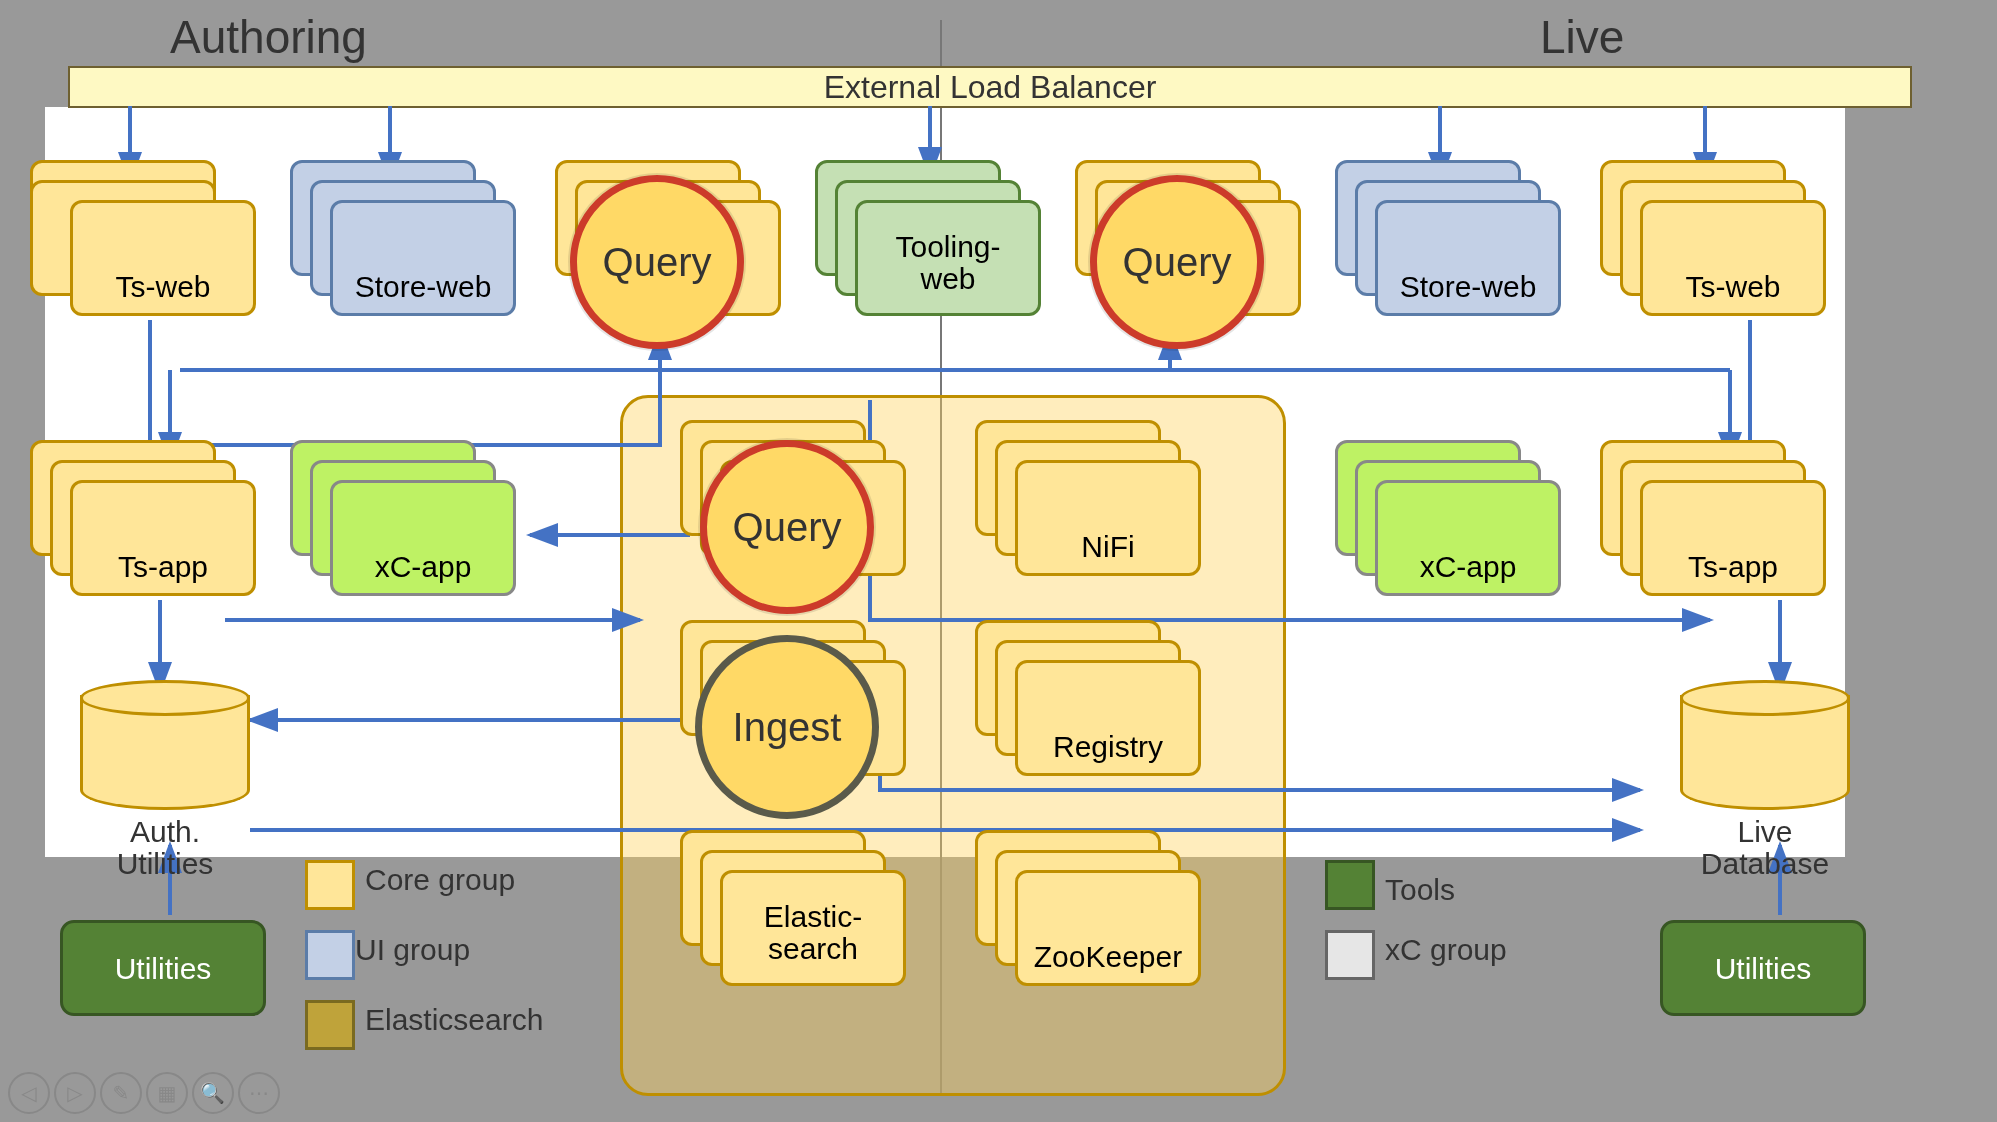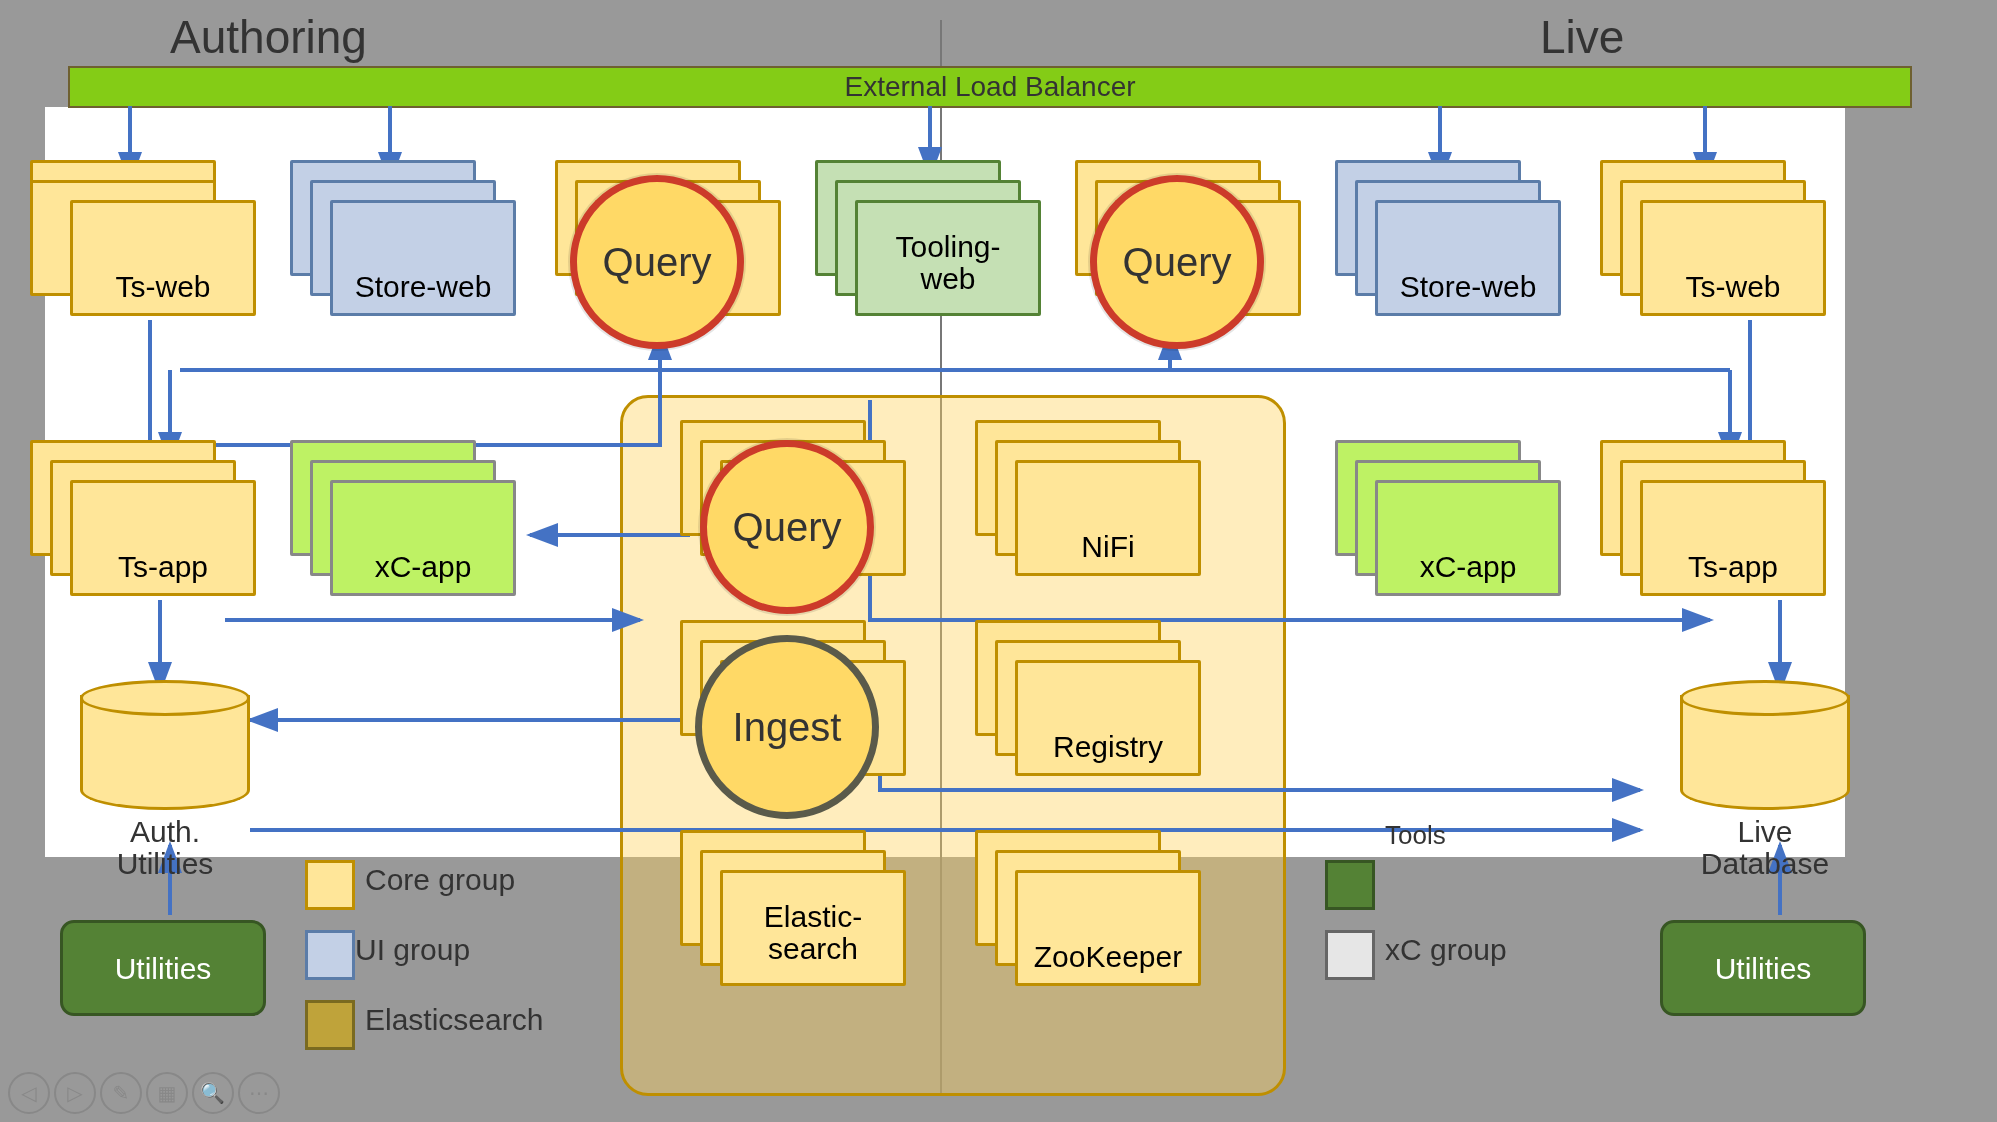--- a/index.html
+++ b/index.html
@@ -1,22 +1,22 @@
 <!DOCTYPE html>
 <html><head>
 <meta charset="utf-8">
 <style>
 html,body{margin:0;padding:0;width:1997px;height:1122px;background:#999;font-family:"Segoe UI",Arial,sans-serif;overflow:hidden}
 #stage{position:relative;width:1997px;height:1122px}
 
 .txt{position:absolute;font-size:35px;color:#333}
 .big{font-size:46px}
-.bar{position:absolute;background:#84cc16;border:2px solid #6e6030;display:flex;align-items:center;justify-content:center;font-size:28px;color:#333}
+.bar{position:absolute;background:#fef9c3;border:2px solid #6e6030;display:flex;align-items:center;justify-content:center;font-size:32px;color:#333}
 .stack{position:absolute}
-.card{position:absolute;width:180px;height:110px;border-radius:2px;border:3px solid;background:#fff}
+.card{position:absolute;width:180px;height:110px;border-radius:12px;border:3px solid;background:#fff}
 .card span{position:absolute;left:0;right:0;bottom:10px;text-align:center;font-size:30px;line-height:32px}
 .yellow{background:#ffe699;border-color:#bf8f00}
 .blue{background:#c3d0e6;border-color:#5b7ca8}
 .green{background:#c5e0b4;border-color:#548235}
 .grey{background:#bef264;border-color:#888}
 .dgreen{background:#548235;border-color:#375623}
 .cyl{position:absolute}
 .cyl .body{position:absolute;left:0;right:0;top:15px;bottom:0;background:#ffe699;border:3px solid #bf8f00;border-top:none;border-bottom-left-radius:50% 20px;border-bottom-right-radius:50% 20px}
 .cyl .top{position:absolute;left:0;right:0;top:0;height:30px;border:3px solid #bf8f00;border-radius:50%;background:#ffe699}
 .cyl .lbl{position:absolute;left:0;right:0;bottom:-70px;text-align:center;font-size:30px;line-height:32px;color:#333}
@@ -258,21 +258,21 @@
   <span style="color:#fff;bottom:28px">Utilities</span>
 </div>
 
 <div class="legend-sw" style="left:305px;top:860px;background:#ffe699;border-color:#bf8f00"></div>
 <div class="txt" style="left:365px;top:863px;font-size:30px">Core group</div>
 <div class="legend-sw" style="left:305px;top:930px;background:#c3d0e6;border-color:#5b7ca8"></div>
 <div class="txt" style="left:355px;top:933px;font-size:30px">UI group</div>
 <div class="legend-sw" style="left:305px;top:1000px;background:#bfa33a;border-color:#7a6a20"></div>
 <div class="txt" style="left:365px;top:1003px;font-size:30px">Elasticsearch</div>
 <div class="legend-sw" style="left:1325px;top:860px;background:#548235;border-color:#375623"></div>
-<div class="txt" style="left:1385px;top:820px;font-size:26px">Tools</div>
+<div class="txt" style="left:1385px;top:873px;font-size:30px">Tools</div>
 <div class="legend-sw" style="left:1325px;top:930px;background:#e6e6e6;border-color:#666"></div>
 <div class="txt" style="left:1385px;top:933px;font-size:30px">xC group</div>
 
 <div class="ptool" style="left:8px;top:1072px">◁</div>
 <div class="ptool" style="left:54px;top:1072px">▷</div>
 <div class="ptool" style="left:100px;top:1072px">✎</div>
 <div class="ptool" style="left:146px;top:1072px">▦</div>
 <div class="ptool" style="left:192px;top:1072px">🔍</div>
 <div class="ptool" style="left:238px;top:1072px">⋯</div>
 

